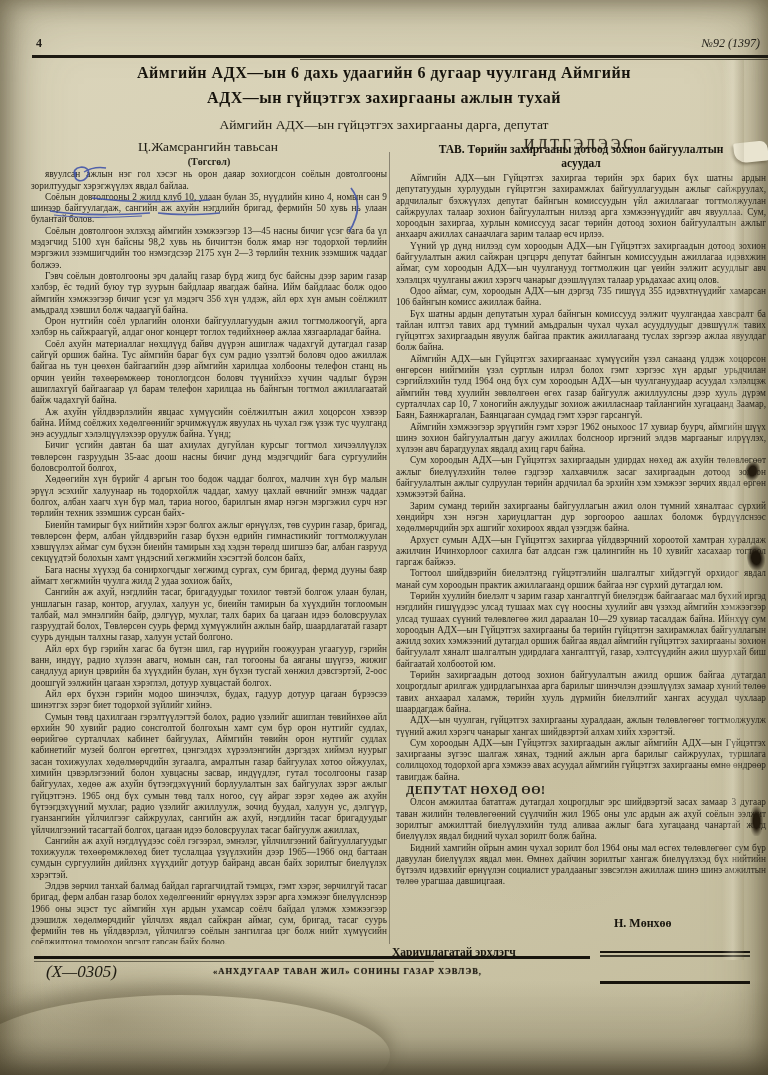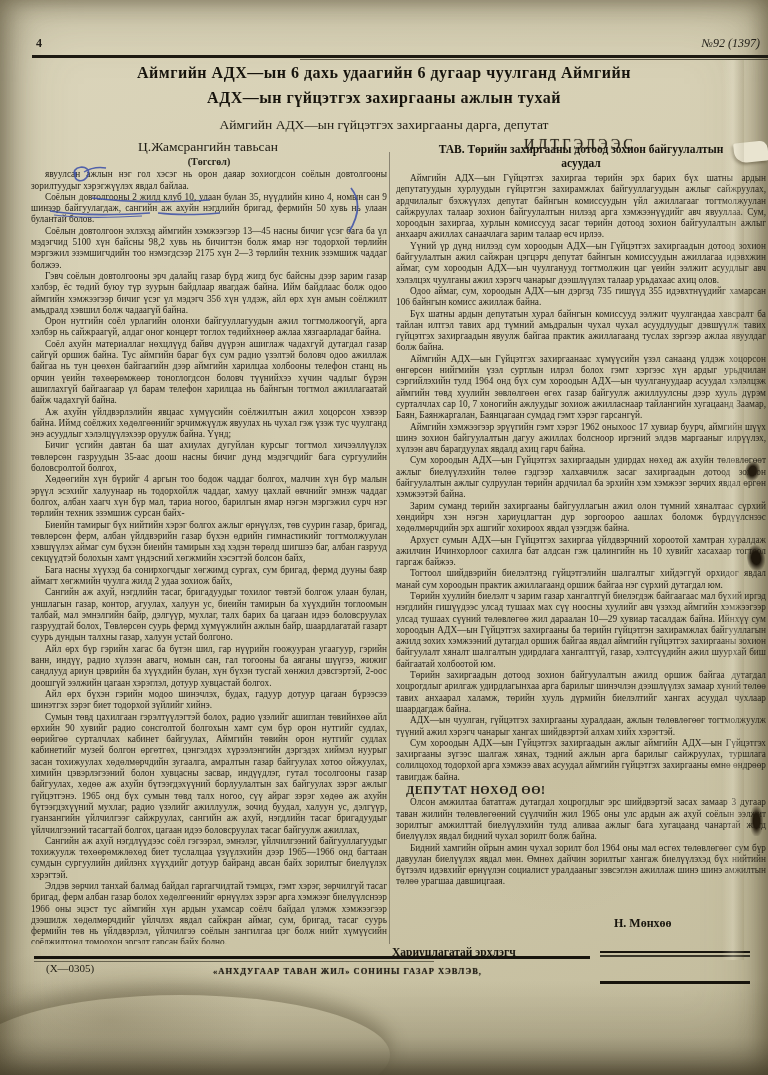--- a/index.html
+++ b/index.html
@@ -29,21 +29,21 @@
   .col{position:absolute;overflow:hidden;text-align:justify;font-size:9.3px;line-height:11.3px;color:#26231a;}
   .col-left{left:31px;top:156px;width:356px;height:788px;}
   .col-right{left:396px;top:142px;width:370px;height:800px;}
   .cont-note{text-align:center;font-weight:bold;font-size:10px;margin-bottom:2px;}
   .par{margin:0;text-indent:14px;}
   .section-heading{font-weight:bold;font-size:11.5px;line-height:14px;text-align:center;margin:0 28px 3px 28px;color:#17140d;}
   .sub-heading{font-weight:bold;font-size:12px;margin:2px 0 1px 10px;letter-spacing:.5px;}
   .ink{position:absolute;left:46px;top:158px;pointer-events:none;opacity:.85;}
   .footer-rule-a{position:absolute;left:34px;top:956px;width:556px;height:3px;background:#17140d;}
   .footer-rule-a2{position:absolute;left:34px;top:961px;width:400px;height:1px;background:#2a261b;opacity:.6;}
-  .print-code{position:absolute;left:46px;top:962px;font-size:11px;color:#201d14;}
+  .print-code{position:absolute;left:46px;top:962px;font-size:17px;color:#201d14;font-style:italic;}
   .imprint{position:absolute;left:175px;top:966px;width:345px;text-align:center;font-weight:bold;font-size:8.5px;letter-spacing:1px;color:#26221a;text-shadow:0 0 1px rgba(35,30,18,.6);}
   .editor-label{position:absolute;left:392px;top:946px;font-weight:bold;font-size:11.5px;color:#17140d;}
   .footer-rule-b{position:absolute;left:600px;top:951px;width:150px;height:2px;background:#17140d;}
   .footer-rule-b2{position:absolute;left:600px;top:955px;width:150px;height:1.5px;background:#17140d;opacity:.8;}
   .editor-name{position:absolute;left:614px;top:916px;font-weight:bold;font-size:12px;color:#17140d;}
   .footer-rule-c{position:absolute;left:600px;top:981px;width:150px;height:2.5px;background:#17140d;}
   .blemish{position:absolute;pointer-events:none;}
   .hole1{left:745px;top:461px;width:15px;height:20px;background:radial-gradient(ellipse,#241c10 35%,rgba(36,28,16,.4) 60%,rgba(0,0,0,0) 75%);transform:rotate(12deg);}
   .hole2{left:747px;top:545px;width:18px;height:26px;background:radial-gradient(ellipse,#1d160c 35%,rgba(30,23,12,.4) 60%,rgba(0,0,0,0) 75%);transform:rotate(-8deg);}
   .hole3{left:750px;top:806px;width:13px;height:30px;background:radial-gradient(ellipse,#221a0e 35%,rgba(34,26,14,.35) 60%,rgba(0,0,0,0) 78%);}

